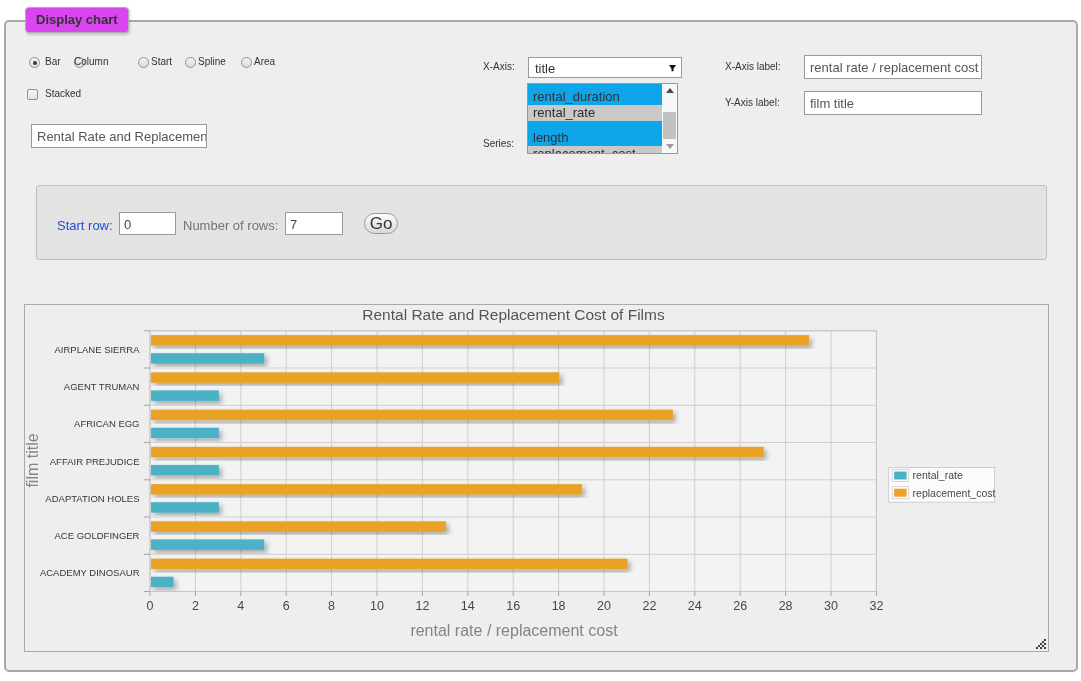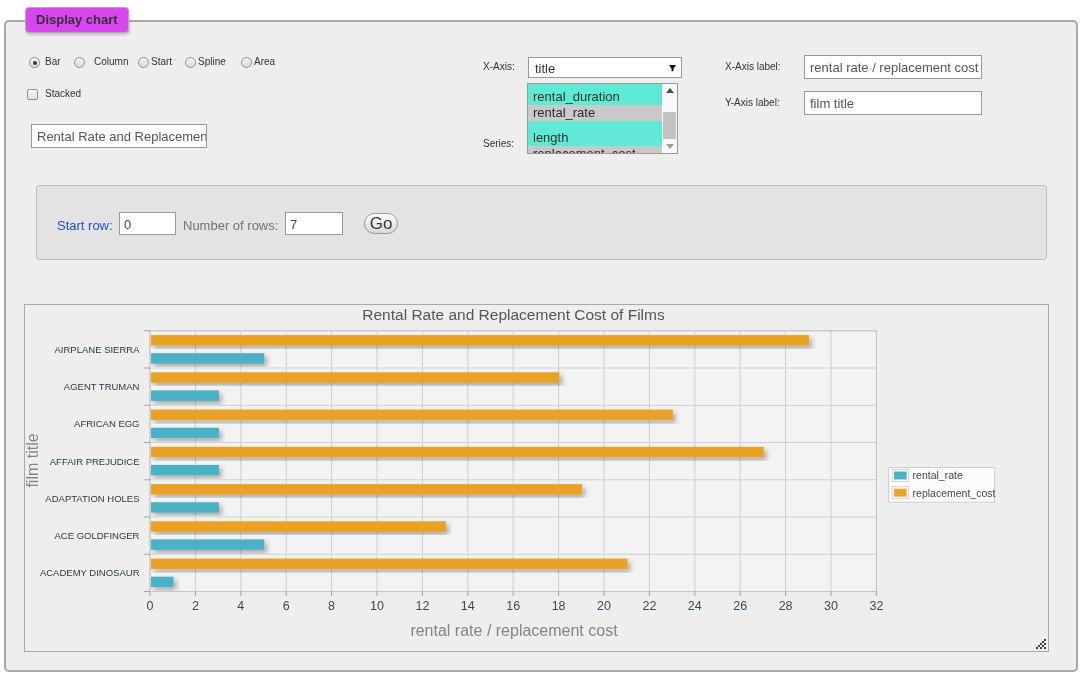--- a/index.html
+++ b/index.html
@@ -18,21 +18,21 @@
 </style>
 </head>
 <body>
 <div id="page">
   <div id="fs" class="abs"></div>
   <div id="legend" class="abs">Display chart</div>
 
   <div class="abs radio sel" style="left:29px;top:57px;"></div>
   <div class="abs lbl" style="left:45px;top:56px;">Bar</div>
   <div class="abs radio" style="left:74px;top:57px;"></div>
-  <div class="abs lbl" style="left:94px;top:56px;">Column</div>
+  <div class="abs lbl" style="left:74px;top:56px;">Column</div>
   <div class="abs radio" style="left:138px;top:57px;"></div>
   <div class="abs lbl" style="left:151px;top:56px;">Start</div>
   <div class="abs radio" style="left:185px;top:57px;"></div>
   <div class="abs lbl" style="left:198px;top:56px;">Spline</div>
   <div class="abs radio" style="left:241px;top:57px;"></div>
   <div class="abs lbl" style="left:254px;top:56px;">Area</div>
 
   <div class="abs checkbox" style="left:27px;top:89px;"></div>
   <div class="abs lbl" style="left:45px;top:88px;">Stacked</div>
 
@@ -41,21 +41,21 @@
     </div>
 
   <div class="abs lbl" style="left:483px;top:61px;">X-Axis:</div>
   <div class="abs tinput" style="left:528px;top:57px;width:152px;height:19px;color:#333;">
       <span style="left:6px;">title</span>
     <svg class="abs" style="right:5px;top:7px;" width="7" height="7">
         <path d="M0 0 L7 0 L4.5 3.8 L4.5 6.2 L2.5 6.2 L2.5 3.8 Z" fill="#111"></path>
       </svg>
   </div>
 
-  <div class="abs" style="left:527px;top:83px;width:149px;height:69px;background:#5eead4;border:1px solid #999;overflow:hidden;">
+  <div class="abs" style="left:527px;top:83px;width:149px;height:69px;background:#0ea5e9;border:1px solid #999;overflow:hidden;">
     <div style="margin-top:5px;height:16px;font-size:13px;color:#333;padding-left:5px;line-height:16px;">rental_duration</div>
     <div style="height:16px;font-size:13px;color:#2b2b2b;padding-left:5px;line-height:16px;background:#c9c9c9;width:129px;">rental_rate</div>
     <div style="height:16px;font-size:13px;color:#333;padding-left:5px;line-height:16px;margin-top:9px;">length</div>
     <div style="height:16px;font-size:13px;color:#2b2b2b;padding-left:5px;line-height:16px;background:#c9c9c9;width:129px;">replacement_cost</div>
 
     <div class="abs" style="right:0;top:0;width:15px;height:69px;background:#f8f8f8;">
       <svg class="abs" style="left:3.5px;top:4px;" width="8" height="5">
           <path d="M0 5 L8 5 L4 0 Z" fill="#4a4a4a"></path>
         </svg>
       <div class="abs" style="left:1px;top:28px;width:13px;height:27px;background:#c2c2c2;"></div>

